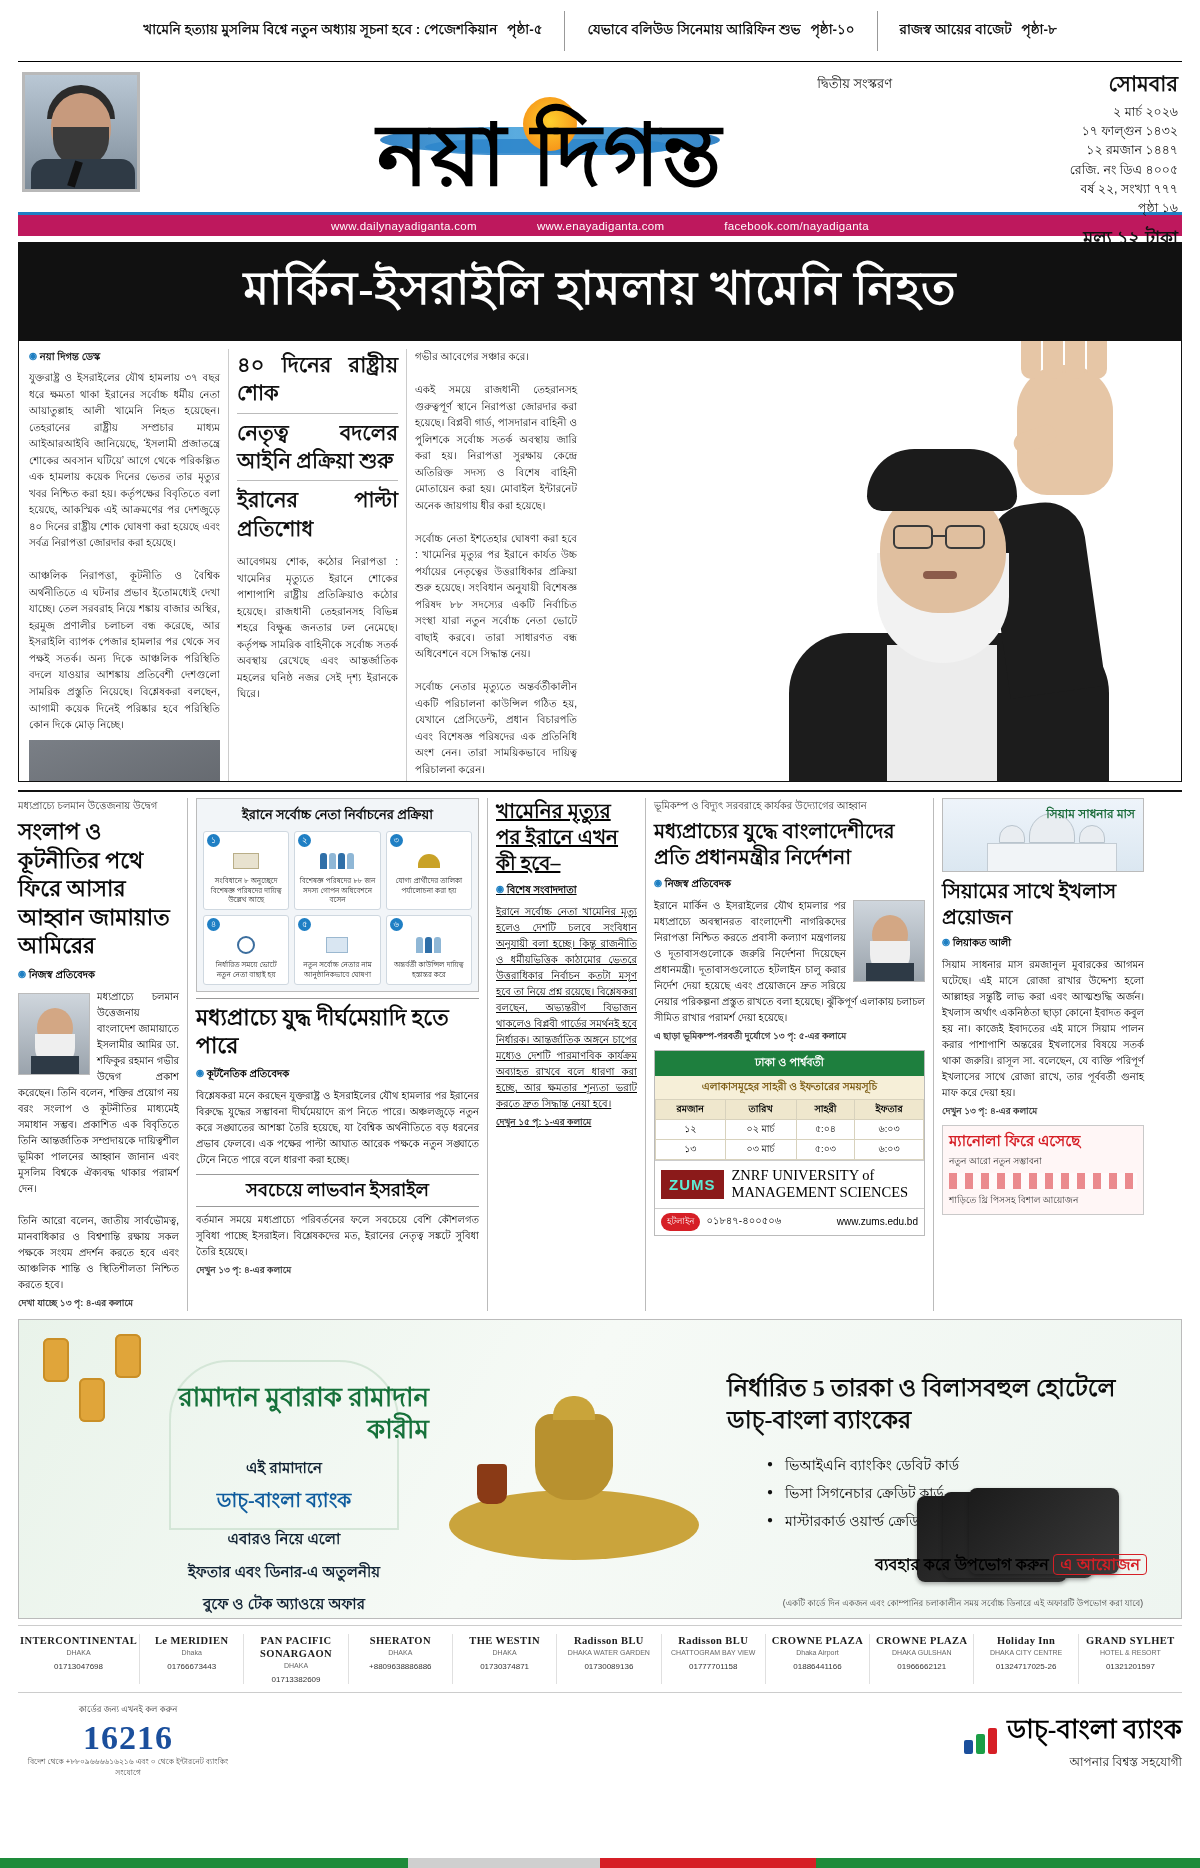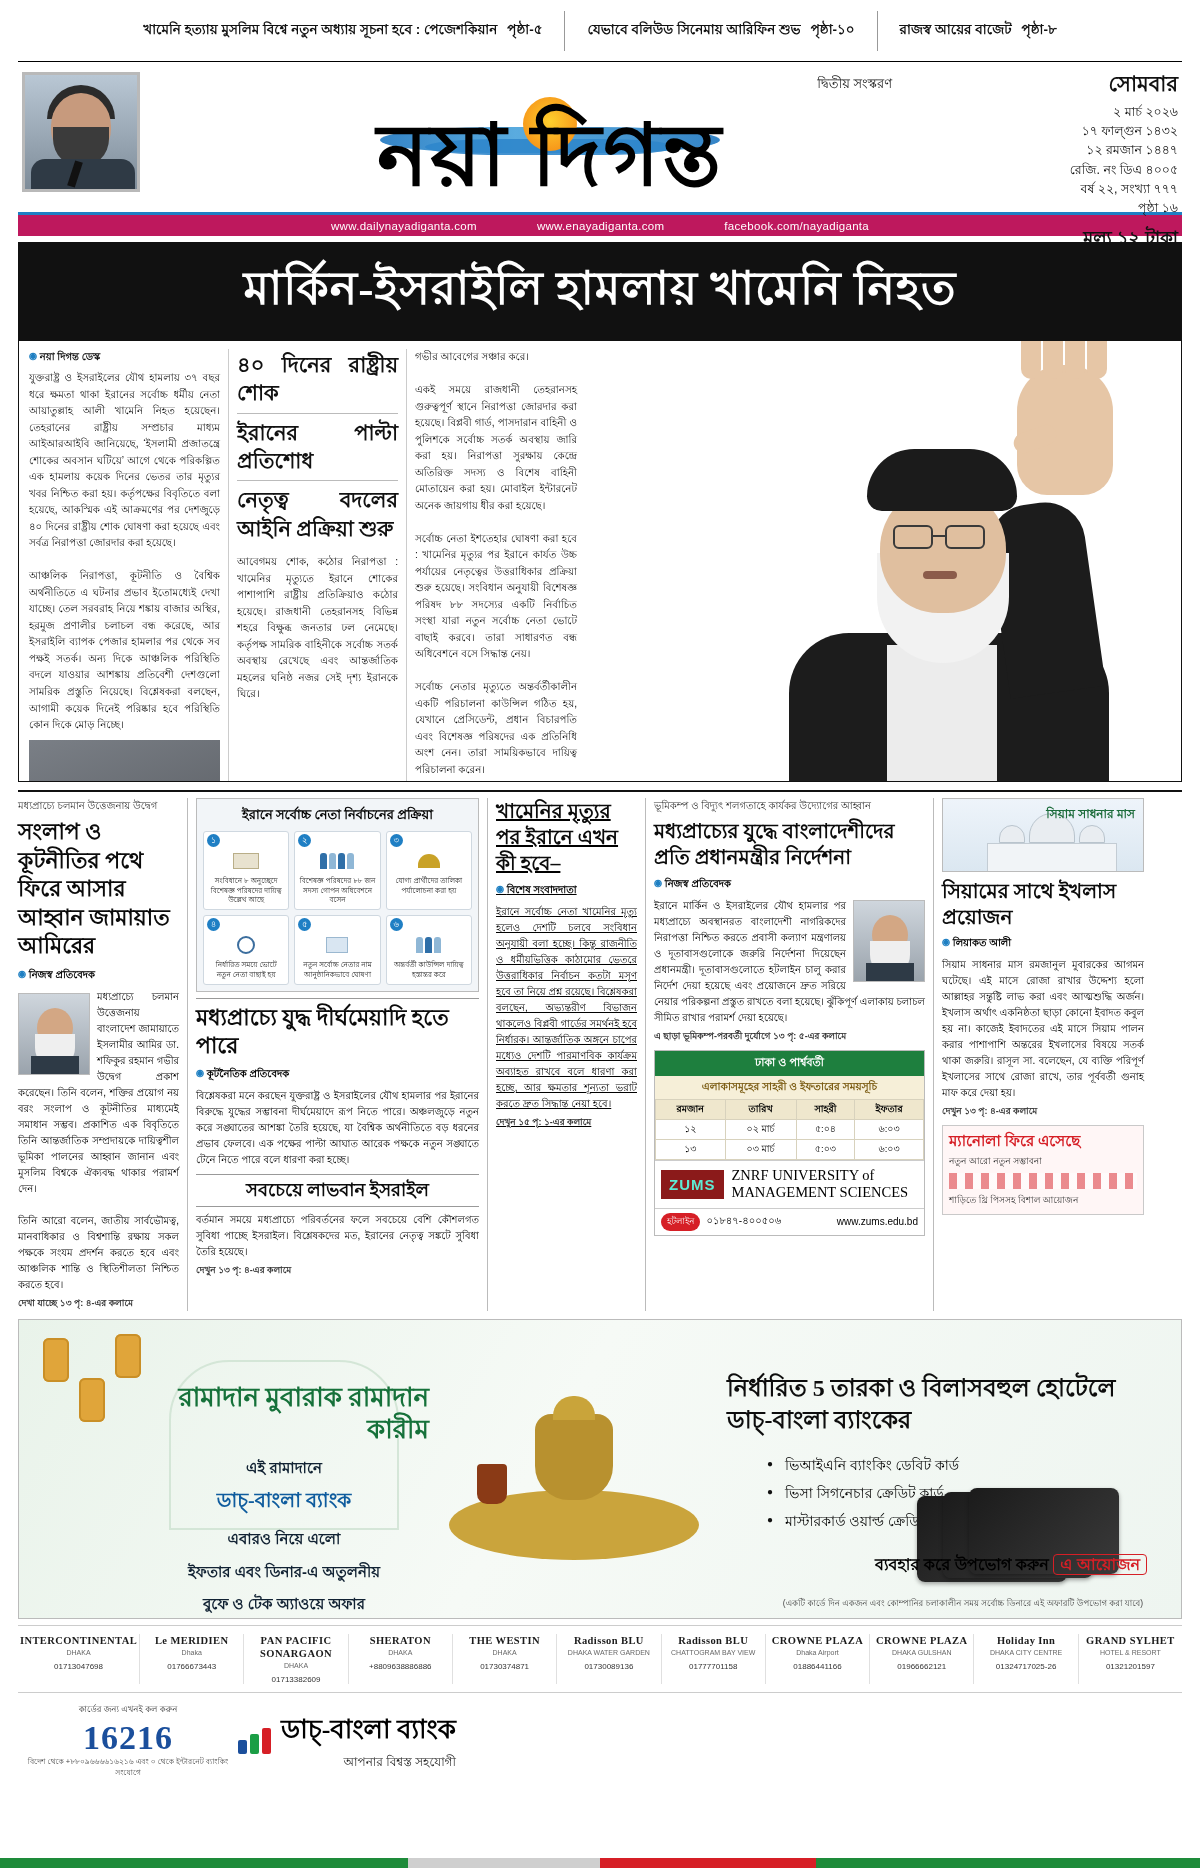--- a/index.html
+++ b/index.html
@@ -225,21 +225,21 @@
 
   
   .hotels { display:flex; margin-top:6px; border-top:1px solid #ccc; border-bottom:1px solid #ccc; padding:8px 0;}
   .hcell { flex:1; text-align:center; border-right:1px solid #e0e0e0; padding:0 2px;}
   .hcell:last-child{ border-right:none;}
   .hname { font-family:"Liberation Serif",serif; font-size:10.5px; font-weight:bold; letter-spacing:.4px; color:#1b1b1b; line-height:1.25;}
   .hsub { font-size:7px; color:#666; margin-top:2px;}
   .hphone { font-size:8px; color:#333; margin-top:6px;}
 
   
-  .footer { display:flex; align-items:center; justify-content:flex-start; margin-top:10px; padding-bottom:6px;}
+  .footer { display:flex; align-items:center; justify-content:space-between; margin-top:10px; padding-bottom:6px;}
   .f-left { display:flex; flex-direction:column; align-items:center; }
   .f-tag { font-size:8.5px; color:#333; margin-bottom:2px;}
   .f-num { font-family:"Liberation Serif",serif; font-size:34px; font-weight:bold; color:#1b4f9c; letter-spacing:1px;}
   .f-note { font-size:7.5px; color:#444; line-height:1.4; text-align:center; max-width:220px;}
   .f-right { display:flex; align-items:center; gap:10px;}
   .dbbl-mark { display:flex; gap:3px; align-items:flex-end;}
   .dbbl-mark i { display:block; width:9px; border-radius:2px;}
   .dbbl-text { font-family:"Liberation Serif",serif; font-size:26px; font-weight:bold;}
   .dbbl-sub { font-size:12px; color:#222; text-align:right;}
   .bottombar { position:absolute; left:0; right:0; bottom:0; height:10px;
@@ -313,22 +313,22 @@
 আঞ্চলিক নিরাপত্তা, কূটনীতি ও বৈশ্বিক অর্থনীতিতে এ ঘটনার প্রভাব ইতোমধ্যেই দেখা যাচ্ছে। তেল সরবরাহ নিয়ে শঙ্কায় বাজার অস্থির, হরমুজ প্রণালীর চলাচল বন্ধ করেছে, আর ইসরাইলি ব্যাপক পেজার হামলার পর থেকে সব পক্ষই সতর্ক। অন্য দিকে আঞ্চলিক পরিস্থিতি বদলে যাওয়ার আশঙ্কায় প্রতিবেশী দেশগুলো সামরিক প্রস্তুতি নিয়েছে। বিশ্লেষকরা বলছেন, আগামী কয়েক দিনেই পরিষ্কার হবে পরিস্থিতি কোন দিকে মোড় নিচ্ছে।</div>
         <div class="lead-photo">
           <div class="crowd-bg"></div>
 
         </div>
 
       </div>
       <div class="col lead-c2">
         <div class="subhead">
           <span class="ln">৪০ দিনের রাষ্ট্রীয় শোক</span>
+          <span class="ln">নেতৃত্ব বদলের আইনি প্রক্রিয়া শুরু</span>
           <span class="ln">ইরানের পাল্টা প্রতিশোধ</span>
-          <span class="ln">নেতৃত্ব বদলের আইনি প্রক্রিয়া শুরু</span>
         </div>
         <div>আবেগময় শোক, কঠোর নিরাপত্তা : খামেনির মৃত্যুতে ইরানে শোকের পাশাপাশি রাষ্ট্রীয় প্রতিক্রিয়াও কঠোর হয়েছে। রাজধানী তেহরানসহ বিভিন্ন শহরে বিক্ষুব্ধ জনতার ঢল নেমেছে। কর্তৃপক্ষ সামরিক বাহিনীকে সর্বোচ্চ সতর্ক অবস্থায় রেখেছে এবং আন্তর্জাতিক মহলের ঘনিষ্ঠ নজর সেই দৃশ্য ইরানকে ঘিরে।</div>
       </div>
       <div class="col lead-c3">
         <div style="white-space:pre-line">গভীর আবেগের সঞ্চার করে।
 
 একই সময়ে রাজধানী তেহরানসহ গুরুত্বপূর্ণ স্থানে নিরাপত্তা জোরদার করা হয়েছে। বিপ্লবী গার্ড, পাসদারান বাহিনী ও পুলিশকে সর্বোচ্চ সতর্ক অবস্থায় জারি করা হয়। নিরাপত্তা সুরক্ষায় কেন্দ্রে অতিরিক্ত সদস্য ও বিশেষ বাহিনী মোতায়েন করা হয়। মোবাইল ইন্টারনেট অনেক জায়গায় ধীর করা হয়েছে।
 
 সর্বোচ্চ নেতা ইশতেহার ঘোষণা করা হবে : খামেনির মৃত্যুর পর ইরানে কার্যত উচ্চ পর্যায়ের নেতৃত্বের উত্তরাধিকার প্রক্রিয়া শুরু হয়েছে। সংবিধান অনুযায়ী বিশেষজ্ঞ পরিষদ ৮৮ সদস্যের একটি নির্বাচিত সংস্থা যারা নতুন সর্বোচ্চ নেতা ভোটে বাছাই করবে। তারা সাধারণত বন্ধ অধিবেশনে বসে সিদ্ধান্ত নেয়।
 
@@ -439,21 +439,21 @@
     </div>
 
     <div class="m3">
       <div class="m-head h20">খামেনির মৃত্যুর পর ইরানে এখন কী হবে–</div>
       <div class="byline" style="margin-top:6px">বিশেষ সংবাদদাতা</div>
       <div class="m-body">ইরানে সর্বোচ্চ নেতা খামেনির মৃত্যু হলেও দেশটি চলবে সংবিধান অনুযায়ী বলা হচ্ছে। কিন্তু রাজনীতি ও ধর্মীয়ভিত্তিক কাঠামোর ভেতরে উত্তরাধিকার নির্বাচন কতটা মসৃণ হবে তা নিয়ে প্রশ্ন রয়েছে। বিশ্লেষকরা বলছেন, অভ্যন্তরীণ বিভাজন থাকলেও বিপ্লবী গার্ডের সমর্থনই হবে নির্ধারক। আন্তর্জাতিক অঙ্গনে চাপের মধ্যেও দেশটি পারমাণবিক কার্যক্রম অব্যাহত রাখবে বলে ধারণা করা হচ্ছে, আর ক্ষমতার শূন্যতা ভরাট করতে দ্রুত সিদ্ধান্ত নেয়া হবে।</div>
       <div class="caption" style="font-weight:bold">দেখুন ১৫ পৃ: ১-এর কলামে</div>
     </div>
 
     <div class="m4">
-      <div class="m-kicker">ভূমিকম্প ও বিদ্যুৎ শলগতাহে কার্যকর উদ্যোগের আহ্বান</div>
+      <div class="m-kicker">ভূমিকম্প ও বিদ্যুৎ সরবরাহে কার্যকর উদ্যোগের আহ্বান</div>
       <div class="m-head h20">মধ্যপ্রাচ্যের যুদ্ধে বাংলাদেশীদের প্রতি প্রধানমন্ত্রীর নির্দেশনা</div>
       <div class="byline" style="margin-top:6px">নিজস্ব প্রতিবেদক</div>
       <div class="m-body">
         <div class="thumb-round" style="float:right;margin:2px 0 3px 7px">
           <div class="f"></div>
             <div class="b"></div>
             <div class="c"></div>
         </div>
         <span>ইরানে মার্কিন ও ইসরাইলের যৌথ হামলার পর মধ্যপ্রাচ্যে অবস্থানরত বাংলাদেশী নাগরিকদের নিরাপত্তা নিশ্চিত করতে প্রবাসী কল্যাণ মন্ত্রণালয় ও দূতাবাসগুলোকে জরুরি নির্দেশনা দিয়েছেন প্রধানমন্ত্রী। দূতাবাসগুলোতে হটলাইন চালু করার নির্দেশ দেয়া হয়েছে এবং প্রয়োজনে দ্রুত সরিয়ে নেয়ার পরিকল্পনা প্রস্তুত রাখতে বলা হয়েছে। ঝুঁকিপূর্ণ এলাকায় চলাচল সীমিত রাখার পরামর্শ দেয়া হয়েছে।</span>
       </div>

